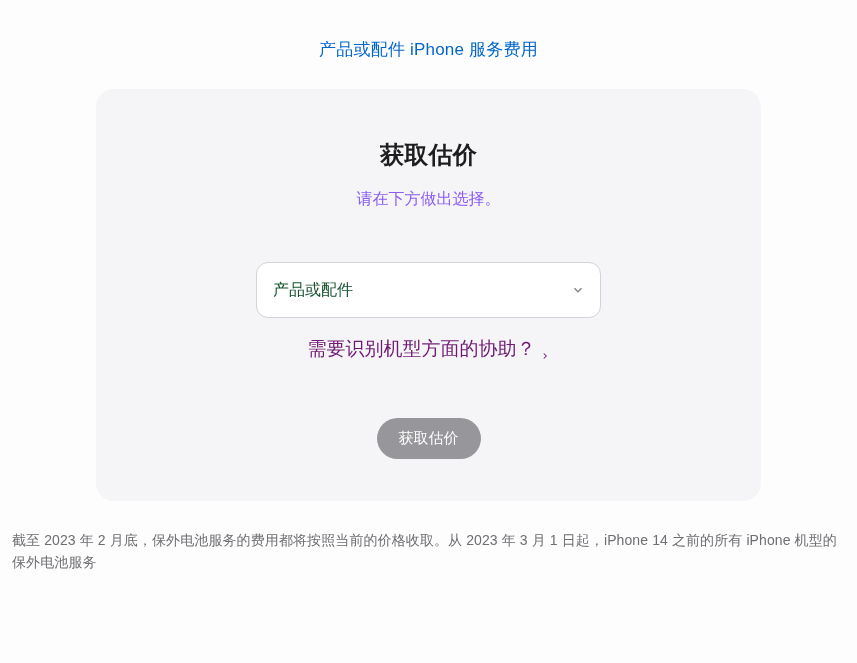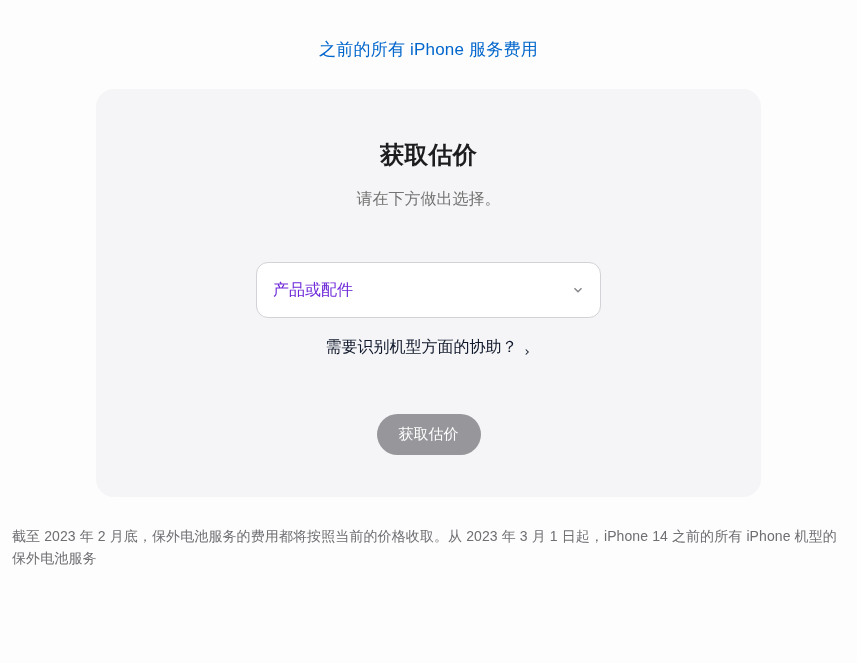--- a/index.html
+++ b/index.html
@@ -34,59 +34,59 @@
     }
     .card-title {
       font-size: 24px;
       font-weight: 600;
       color: #1d1d1f;
       margin-bottom: 18px;
       letter-spacing: 0.3px;
     }
     .card-subtitle {
       font-size: 16px;
-      color: #737373;
+      color: #8b5cf6;
       margin-bottom: 52px;
     }
     .select-wrapper {
       position: relative;
       width: 345px;
       margin: 0 auto 20px auto;
     }
     .select {
       width: 100%;
       height: 56px;
       background: #ffffff;
       border: 1px solid #d2d2d7;
       border-radius: 12px;
       font-size: 16px;
-      color: #6d28d9;
+      color: #14532d;
       padding: 0 40px 0 16px;
       appearance: none;
       -webkit-appearance: none;
       cursor: pointer;
       text-align: left;
       outline: none;
     }
     .select-wrapper .chevron {
       position: absolute;
       right: 16px;
       top: 50%;
       transform: translateY(-50%);
       pointer-events: none;
       width: 14px;
       height: 14px;
       color: #86868b;
     }
     .help-link {
       display: inline-flex;
       align-items: center;
-      color: #0f172a;
+      color: #701a75;
       text-decoration: none;
-      font-size: 16px;
+      font-size: 19px;
       margin-top: -2px;
       margin-bottom: 56px;
     }
     .help-link .chevron-right {
       width: 10px;
       height: 10px;
       margin-left: 4px;
     }
     .submit-btn {
       background: #86868b;
@@ -109,21 +109,21 @@
       margin-bottom: 18px;
     }
     .footer-text .para2 {
       letter-spacing: 0.1px;
     }
   </style>
 </head>
 <body>
 
 <div class="top-link">
-  <a href="#">之前的所有 iPhone 服务费用</a>
+  <a href="#">产品或配件 iPhone 服务费用</a>
 </div>
 
 <div class="card">
   <h2 class="card-title">获取估价</h2>
   <p class="card-subtitle">请在下方做出选择。</p>
 
   <div class="select-wrapper">
     <button class="select">产品或配件</button>
     <span class="chevron">
       <svg viewBox="0 0 24 24" fill="none" stroke="currentColor" stroke-width="2.5">

